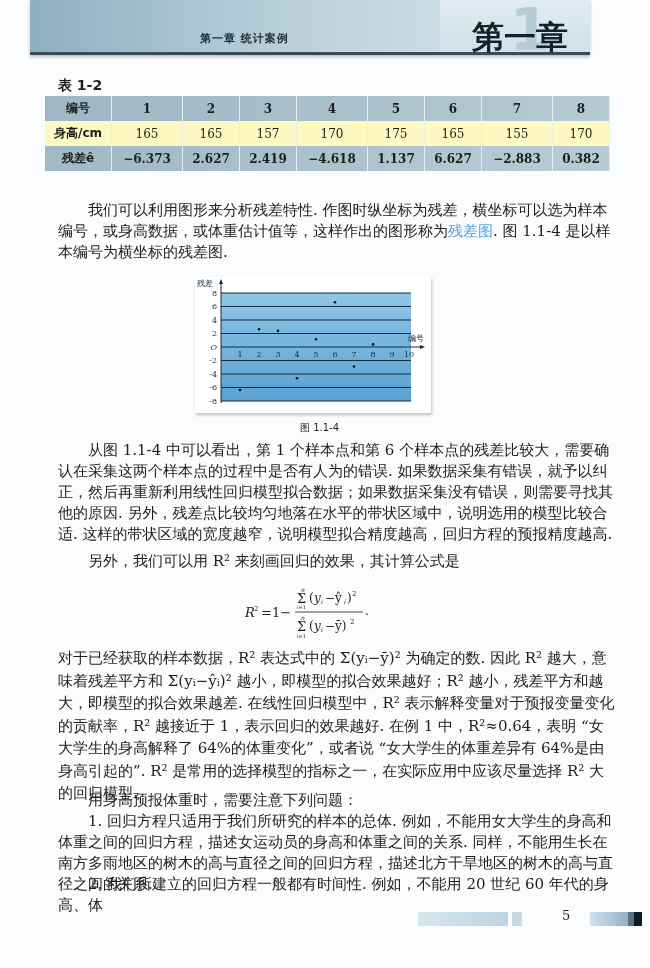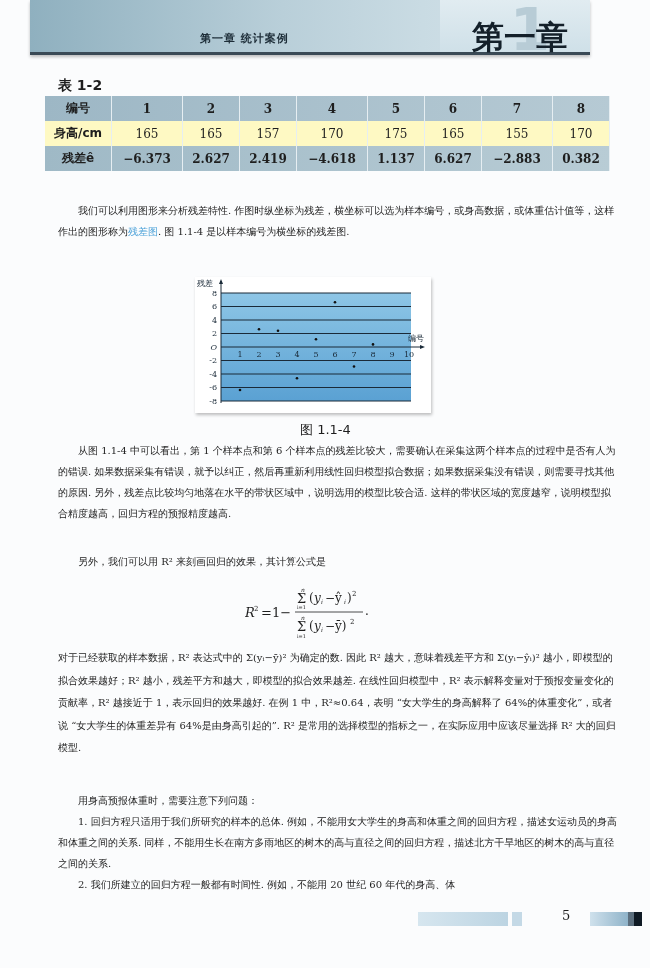--- a/index.html
+++ b/index.html
@@ -12,25 +12,25 @@
   .tbl-label{position:absolute;left:58px;top:77px;font-size:14px;font-weight:bold;font-family:"DejaVu Sans",sans-serif;}
   table.data{position:absolute;left:45px;top:96px;width:565px;border-collapse:collapse;font-size:12px;}
   table.data td{height:23px;text-align:center;border-right:1px solid #e6eef2;}
   table.data td.hd{font-weight:bold;font-family:"DejaVu Sans",sans-serif;width:64px;}
   tr.r-head{background:linear-gradient(90deg,#9db7c5,#b6cad4);}
   tr.r-head td{font-weight:bold;}
   tr.r-light{background:#fef9c3;}
   tr.r-light2{background:#f1f7fa;}
   tr.r-foot{background:linear-gradient(90deg,#9fb9c6,#b8ccd5);padding-left:20px;}
   tr.r-foot td{font-weight:bold;}
-  .para{position:absolute;left:58px;width:560px;font-size:10px;line-height:21px;text-indent:2em;}
+  .para{position:absolute;left:58px;width:560px;font-size:15px;line-height:21px;text-indent:2em;}
   .para.noindent{text-indent:0;}
   .link{color:#4fa3d9;}
   .chart{position:absolute;left:195px;top:277px;width:236px;height:136px;background:#fff;box-shadow:1px 2px 3px rgba(0,0,0,.25);}
-  .caption{position:absolute;left:300px;top:421px;font-size:13px;font-family:"DejaVu Sans",sans-serif;}
+  .caption{position:absolute;left:300px;top:421px;font-size:10px;font-family:"DejaVu Sans",sans-serif;}
   .formula{position:absolute;left:245px;top:583px;font-size:13px;}
   .pagebar{position:absolute;top:912px;height:14px;}
   .pageno{position:absolute;left:562px;top:908px;font-size:13px;}
 </style>
 </head>
 <body>
 
 <div class="header">
   <span class="sect">第一章  统计案例</span>
   <div class="chap-box">

